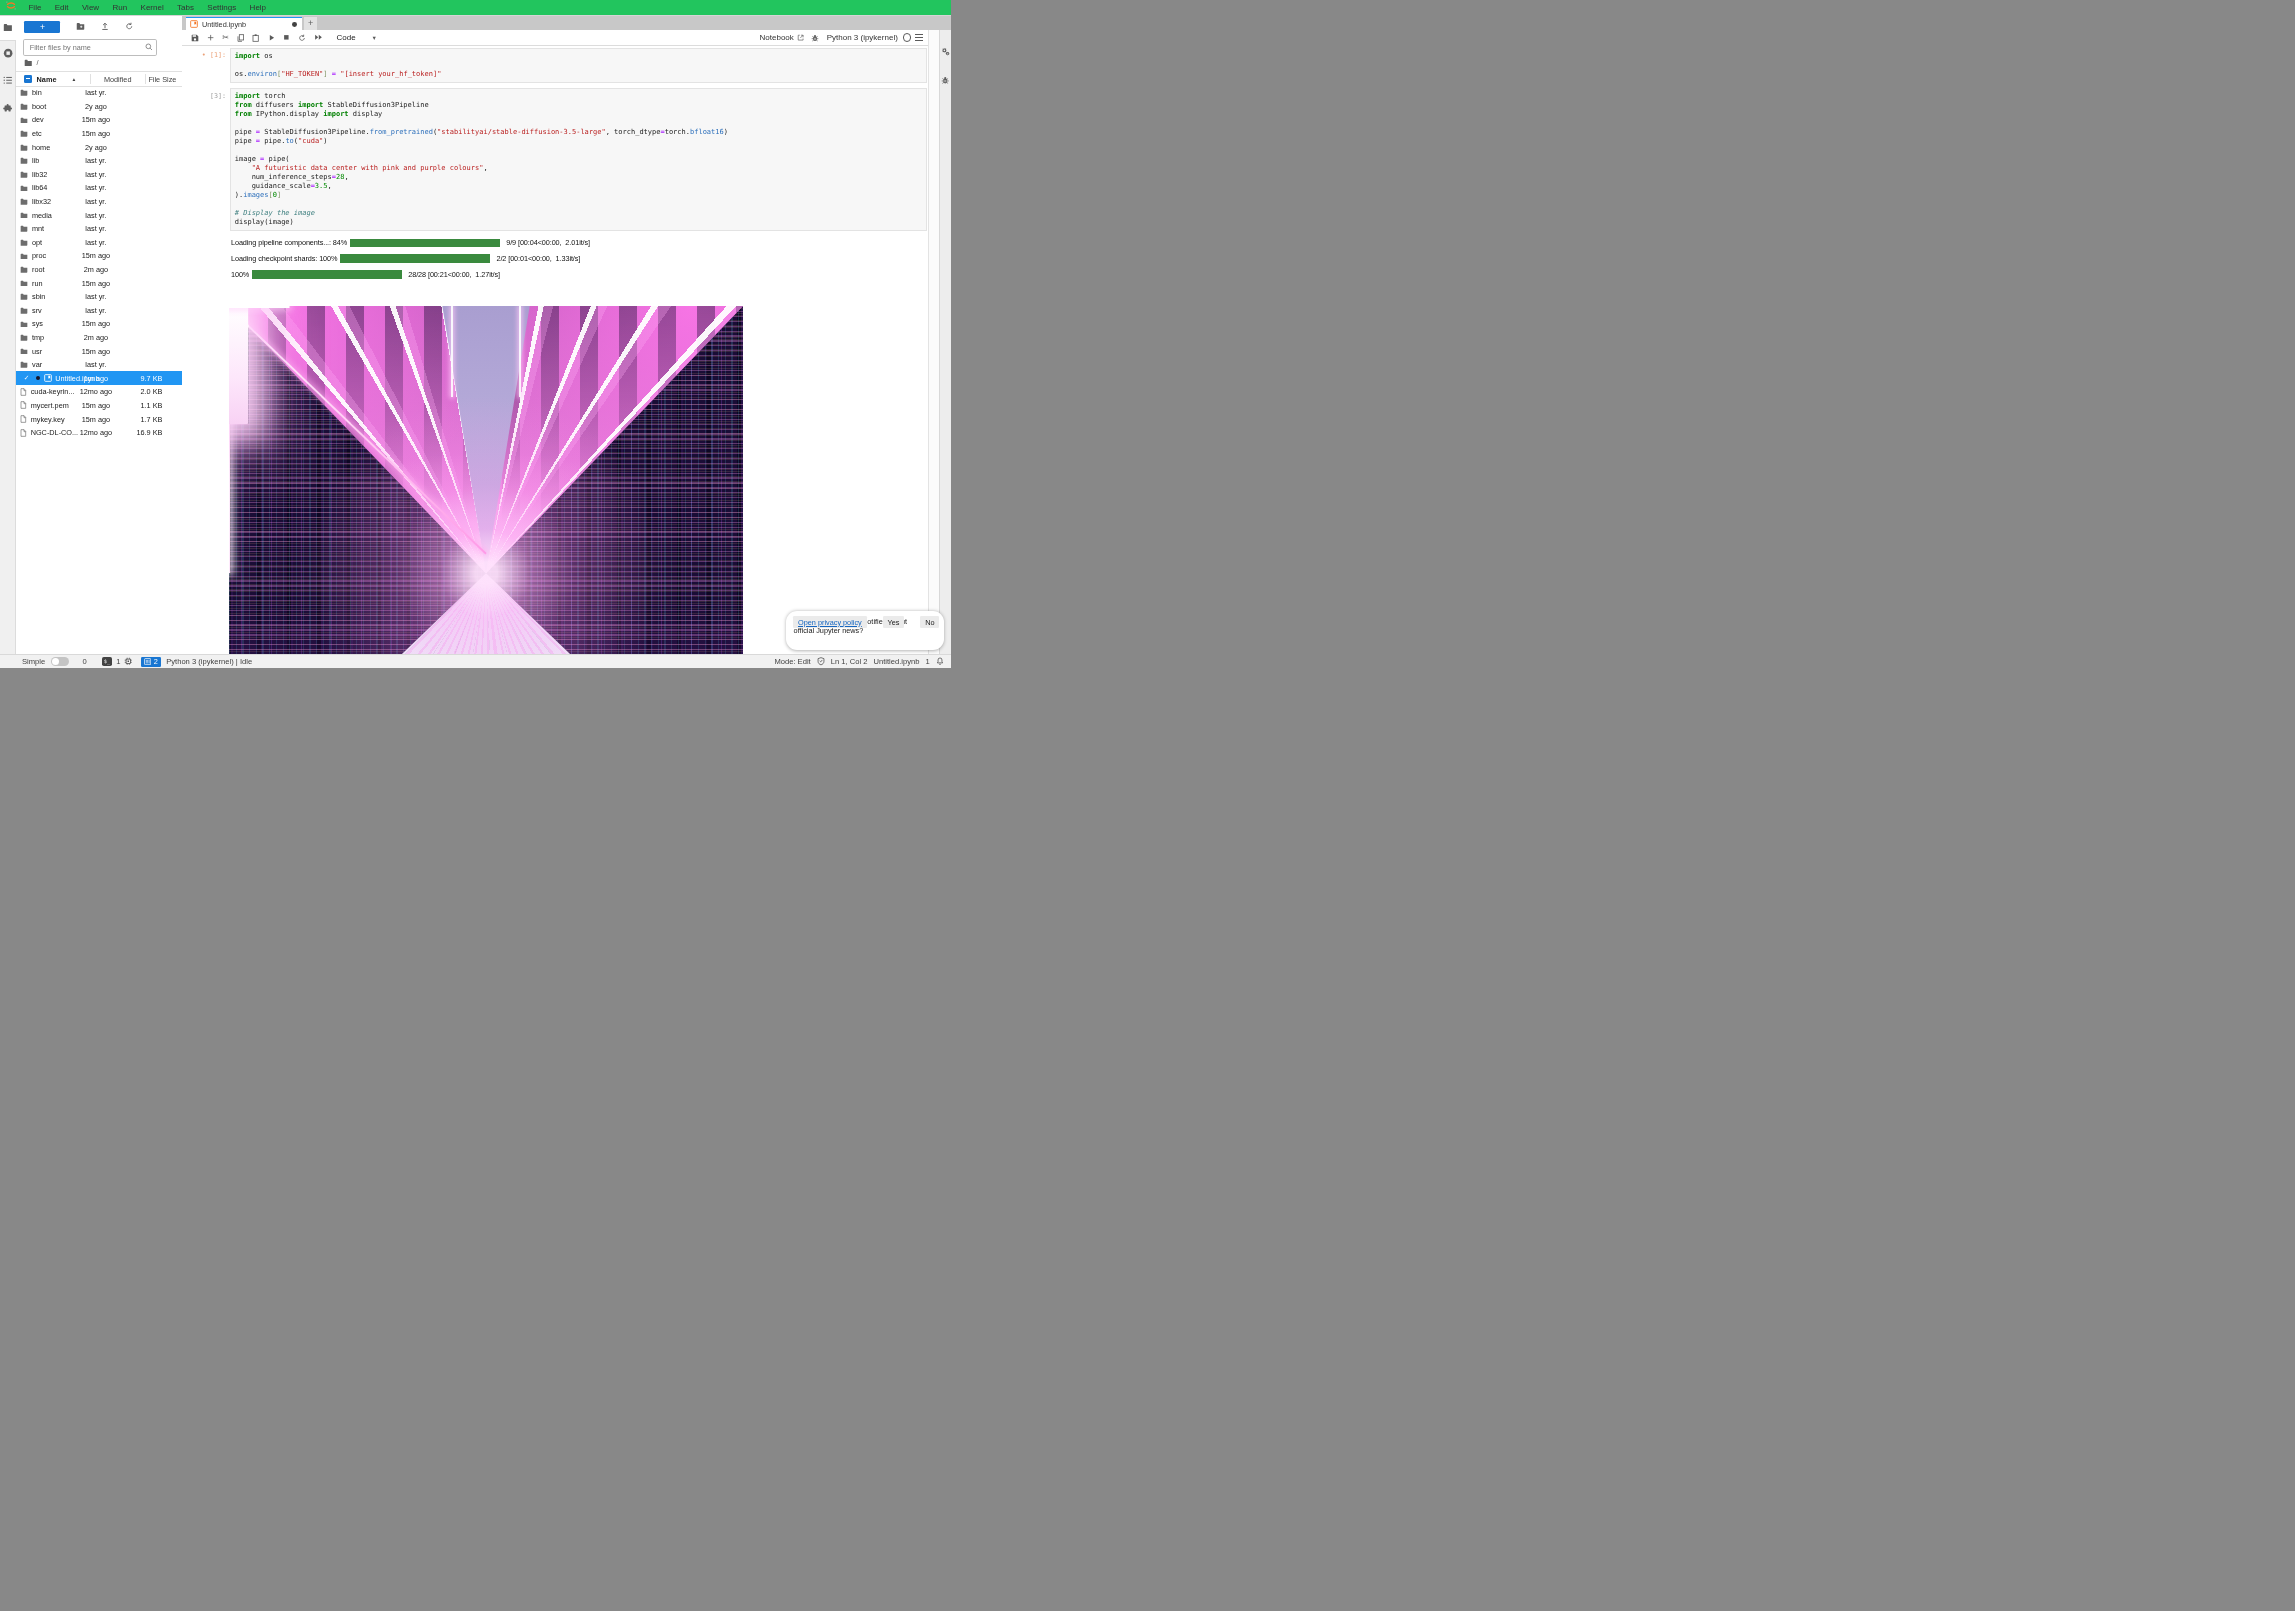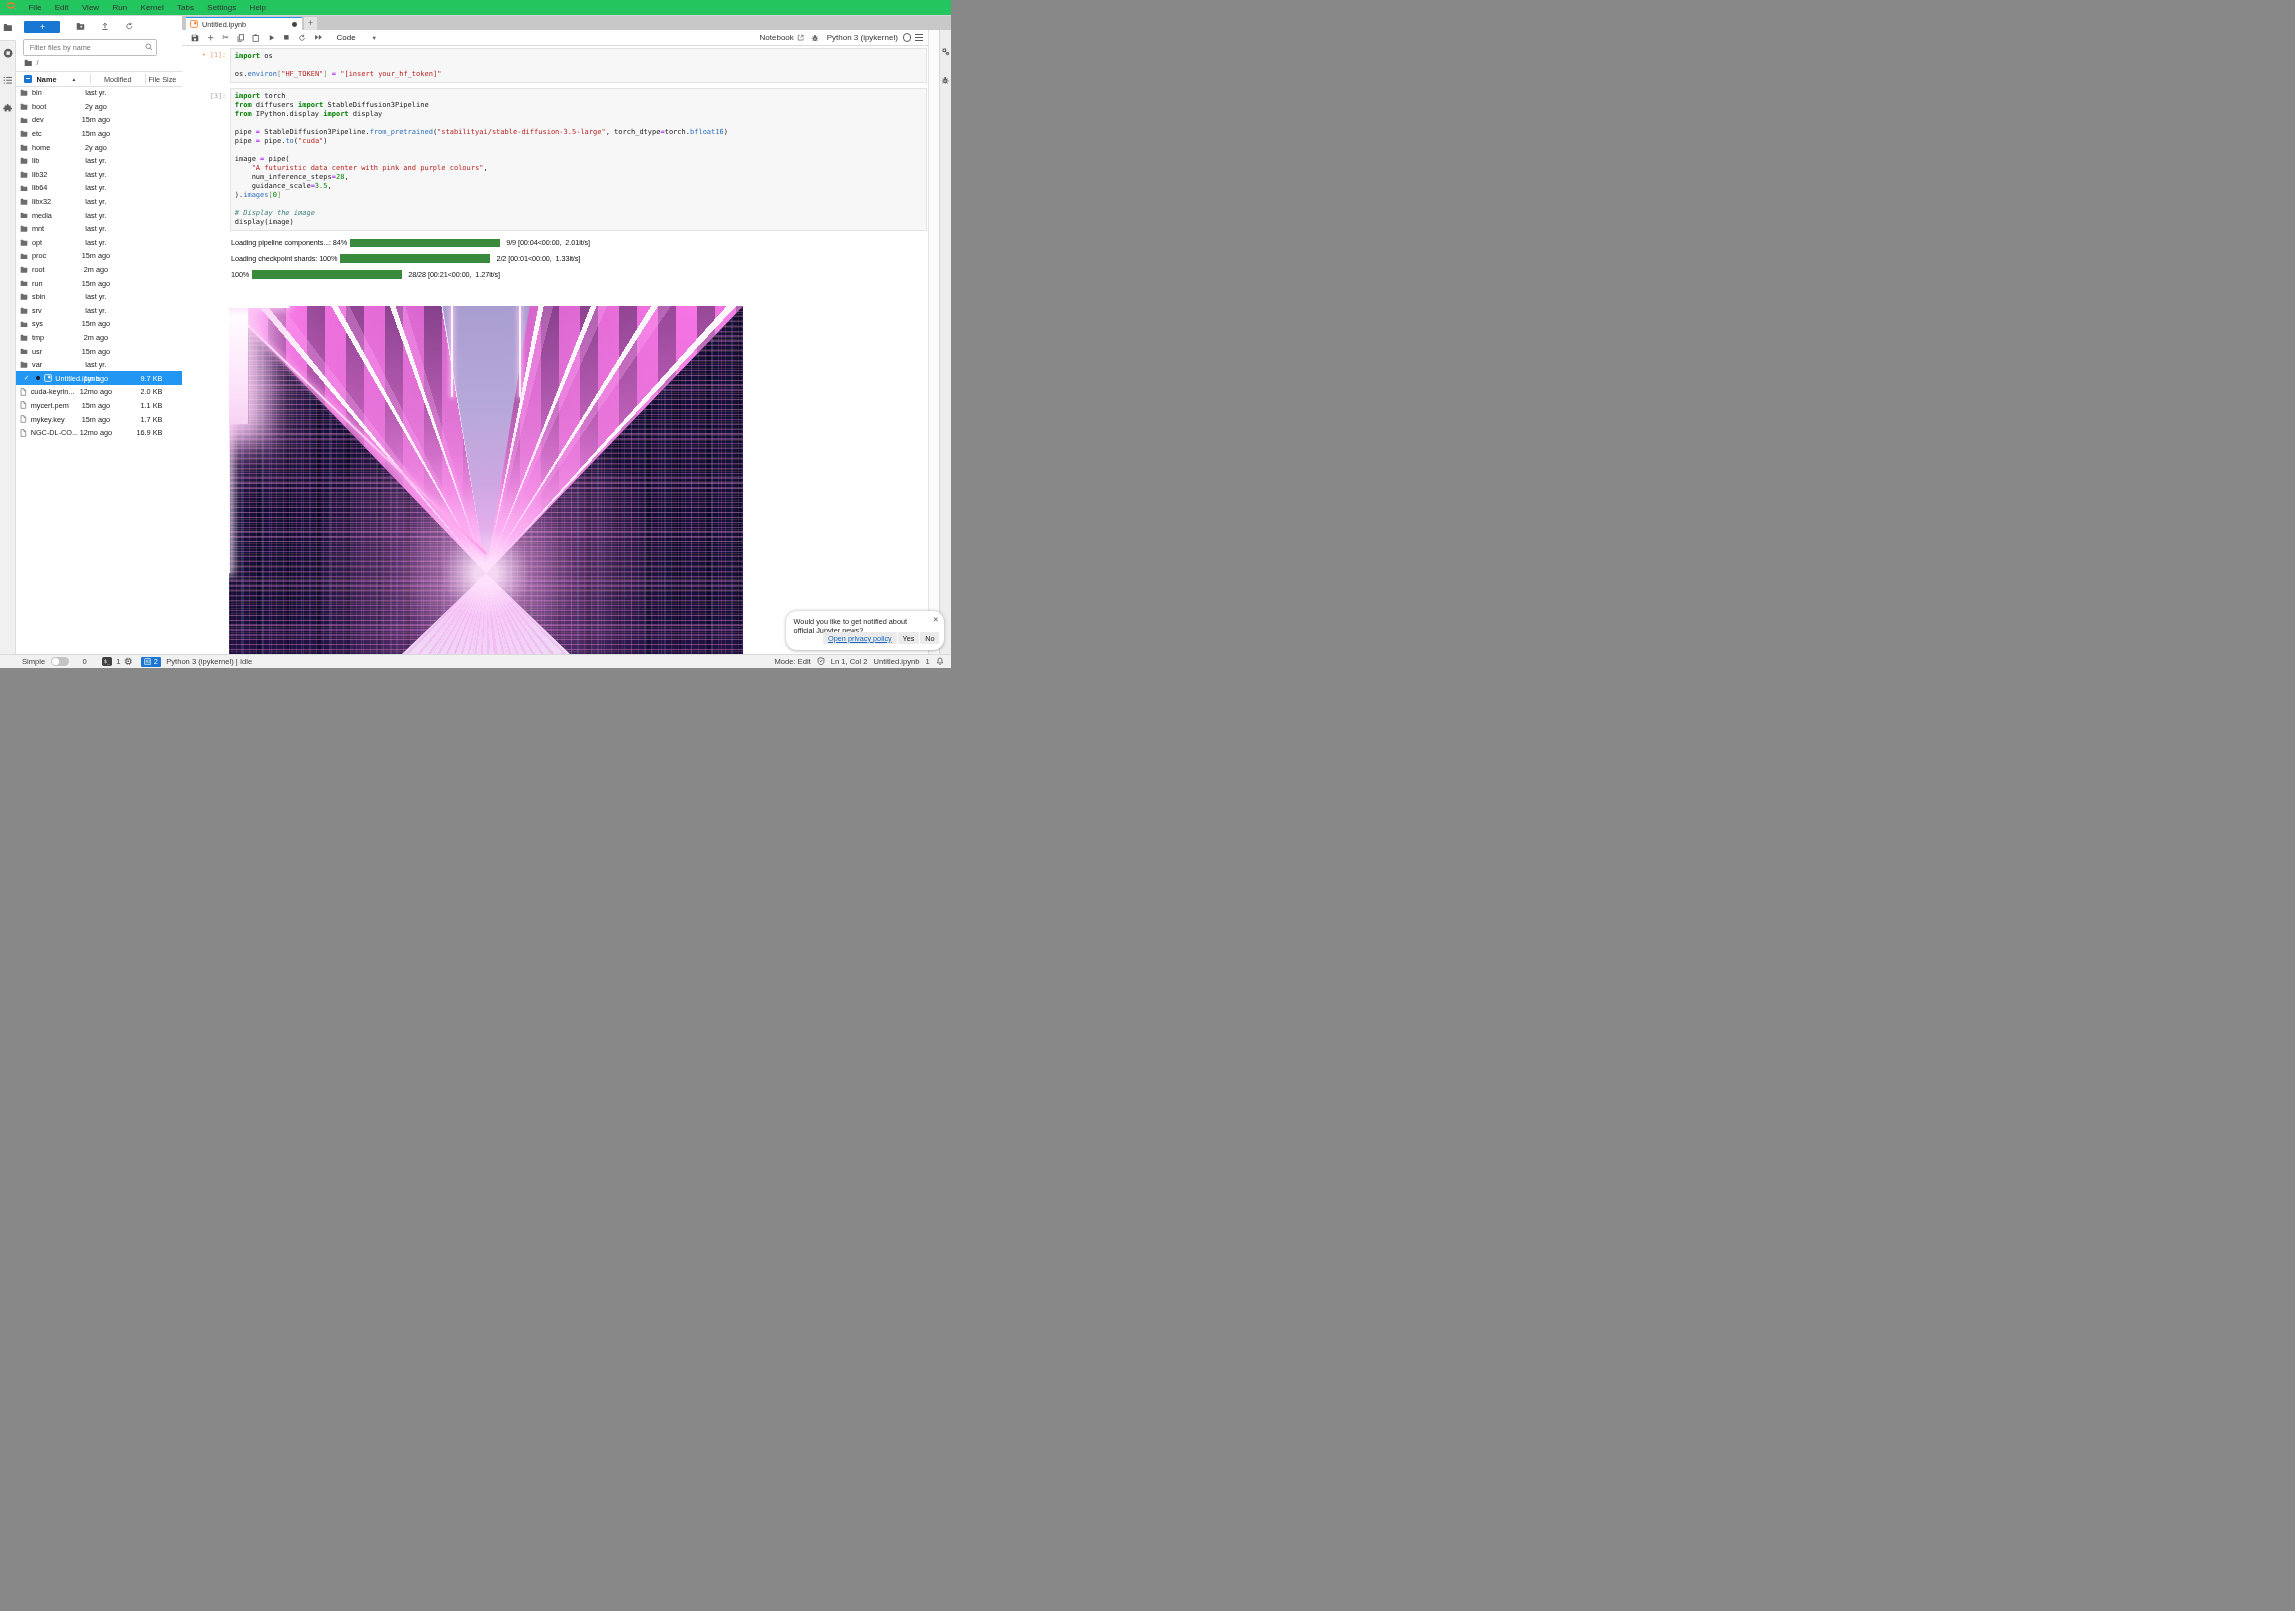--- a/index.html
+++ b/index.html
@@ -150,21 +150,21 @@
   #term-badge{width:10.3px;height:9px;background:#424242;color:#fff;border-radius:1.8px;font-size:4.9px;
               font-family:"DejaVu Sans Mono",monospace;text-align:center;line-height:9px;margin:0 1.2px 0 12px;}
   #nb-badge{background:#1976d2;color:#fff;border-radius:1.2px;height:10.3px;display:flex;align-items:center;
             padding:0 3px;gap:2.4px;margin:0 2.4px 0 6px;font-size:7.3px;}
   .sb-ic{display:flex;color:#424242;}
   
   #notif{position:absolute;right:6.7px;bottom:17.6px;width:158px;height:39px;background:#fff;border-radius:11px;
          box-shadow:0 0.6px 3.6px rgba(0,0,0,.3);z-index:9;font-size:7.3px;color:#212121;}
   #notif .msg{padding:5.5px 16px 0 7.3px;line-height:9px;}
   #notif .x{position:absolute;top:4.2px;right:5.5px;color:#5f5f5f;font-size:7.3px;line-height:7.3px;}
-  #notif .btns{position:absolute;right:4.9px;bottom:6px;display:flex;gap:1px;}
+  #notif .btns{position:absolute;right:4.9px;bottom:22px;display:flex;gap:16px;}
   #notif .btn{background:#ebebeb;border:none;border-radius:1.2px;font-size:7.3px;padding:1.8px 4.9px;
               font-family:"Liberation Sans",sans-serif;color:#212121;}
   #notif .btn.link{color:#1565c0;text-decoration:underline;}
 </style>
 </head>
 <body>
 
 <div id="app">
 
   <div id="menubar">

